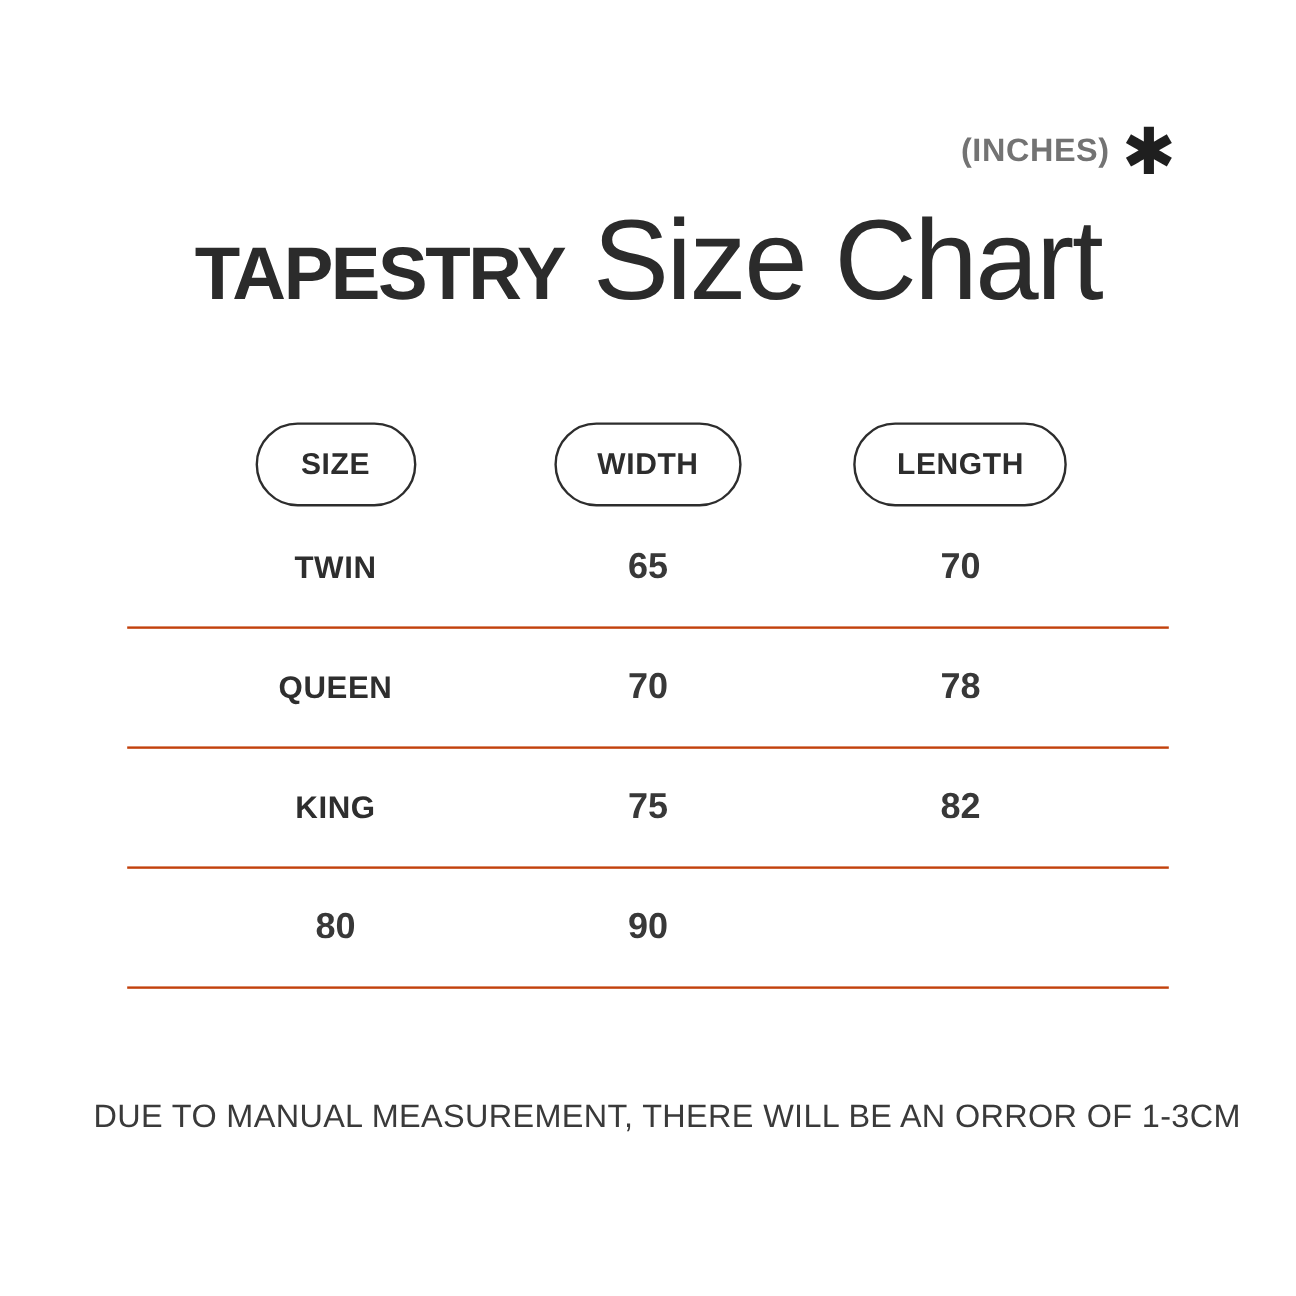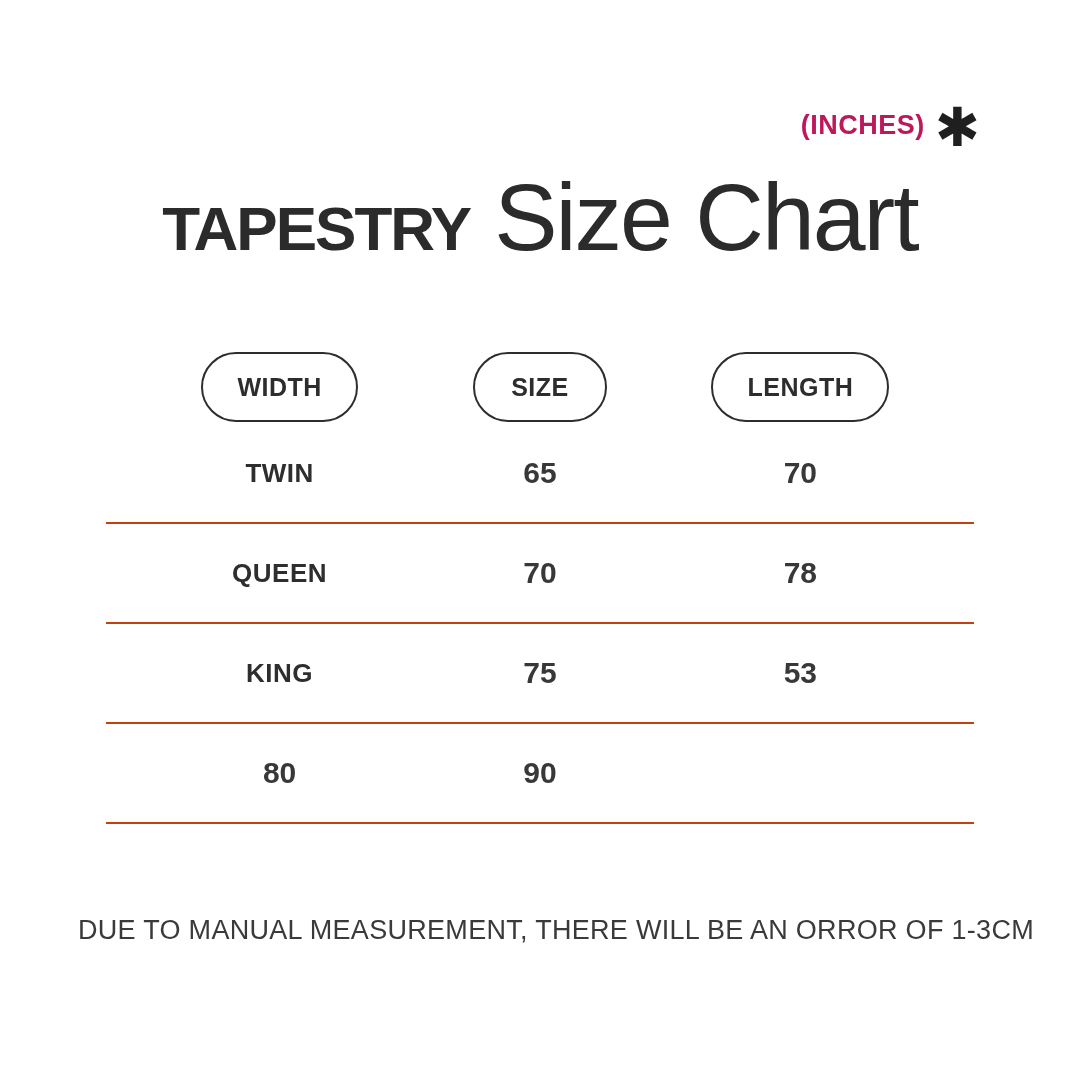--- a/index.html
+++ b/index.html
@@ -24,21 +24,21 @@
     top: 98px;
     right: 100px;
     display: flex;
     align-items: center;
     gap: 10px;
   }
   .unit-note .note-label {
     font-size: 27px;
     font-weight: 700;
     letter-spacing: 0.5px;
-    color: #be185d;
+    color: #737373;
   }
   .unit-note .asterisk {
     font-size: 54px;
     line-height: 1;
     font-weight: 400;
     color: #1f1f1f;
     transform: translateY(2px);
   }
 
   
@@ -142,24 +142,24 @@
 
   <h1 class="title">
     <span class="t-bold">TAPESTRY</span>
     <span class="t-reg">Size Chart</span>
   </h1>
 
   <div class="size-table">
 
     <div class="grid-row head-row">
       <div class="cell">
-        <span class="pill">WIDTH</span>
+        <span class="pill">SIZE</span>
       </div>
       <div class="cell">
-        <span class="pill">SIZE</span>
+        <span class="pill">WIDTH</span>
       </div>
       <div class="cell">
         <span class="pill">LENGTH</span>
       </div>
     </div>
 
     <div class="grid-row data-row">
       <div class="cell size-label">TWIN</div>
       <div class="cell num-value">65</div>
       <div class="cell num-value">70</div>
@@ -167,21 +167,21 @@
 
     <div class="grid-row data-row">
       <div class="cell size-label">QUEEN</div>
       <div class="cell num-value">70</div>
       <div class="cell num-value">78</div>
     </div>
 
     <div class="grid-row data-row">
       <div class="cell size-label">KING</div>
       <div class="cell num-value">75</div>
-      <div class="cell num-value">53</div>
+      <div class="cell num-value">82</div>
     </div>
 
     <div class="grid-row data-row">
       <div class="cell num-value">80</div>
       <div class="cell num-value">90</div>
     </div>
 
   </div>
 
   <div class="footer-note">DUE TO MANUAL MEASUREMENT, THERE WILL BE AN ORROR OF 1-3CM</div>

